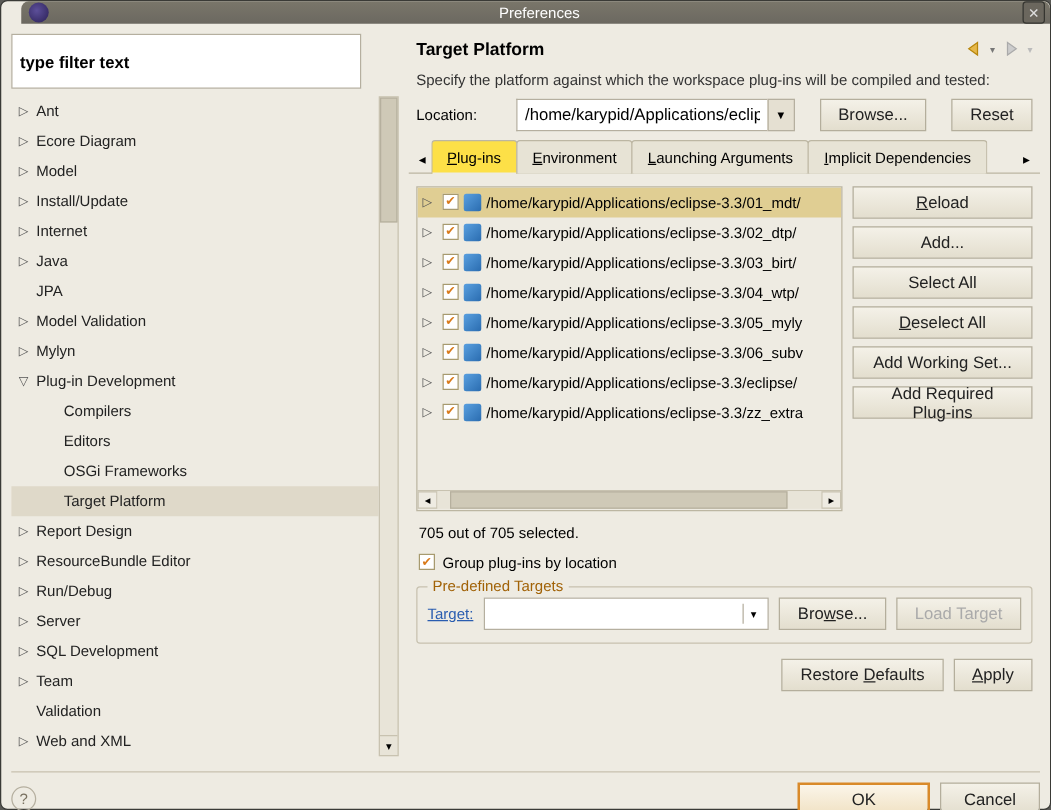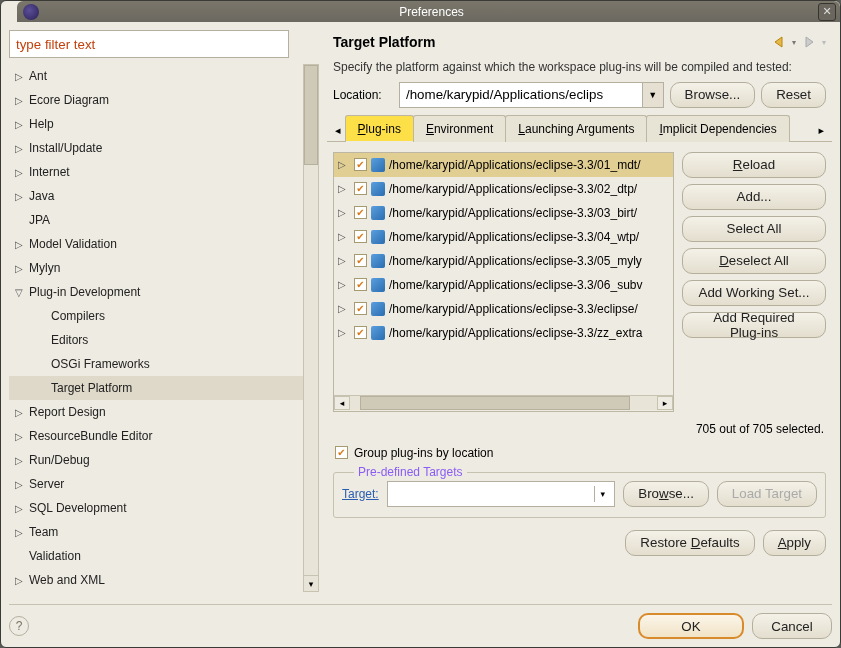--- a/index.html
+++ b/index.html
@@ -4,42 +4,42 @@
 <style>
 * { box-sizing: border-box; margin: 0; padding: 0; }
 body { font-family: "Lucida Grande", "Segoe UI", sans-serif; font-size: 12px; background: #5a5a56; width: 841px; height: 648px; overflow: hidden; }
 .window { width: 841px; height: 648px; background: #eeebe2; border: 1px solid #3a3a36; border-radius: 6px; display: flex; flex-direction: column; }
 .titlebar { height: 24px; background: linear-gradient(#7a766a,#6b6860); border-radius: 6px 6px 0 0; display: flex; align-items: center; color: #fff; font-weight: normal; position: relative; margin-left: 16px; }
 .titlebar .app-icon { width: 16px; height: 16px; margin: 0 6px; background: radial-gradient(circle at 40% 40%, #5c4f99, #2a1f55); border-radius: 50%; }
 .titlebar .title { flex:1; text-align: center; }
 .titlebar .close { width:18px; height:18px; margin-right:4px; background:#6b675e; border:1px solid #353530; border-radius:3px; display:flex; align-items:center; justify-content:center; font-size:11px; color:#ddd; cursor:pointer;}
 .body { flex:1; display:flex; padding:8px; gap:8px; }
 .left { width: 310px; display:flex; flex-direction:column; }
-.filter { height:28px; border:1px solid #b5af9f; background:#fff; padding:4px 6px; width:280px; margin-bottom:6px; color:#c2410c;}
+.filter { height:44px; border:1px solid #b5af9f; background:#fff; padding:4px 6px; width:280px; margin-bottom:6px; color:#000000;font-weight:bold;}
 .tree-wrap { flex:1; display:flex; }
 .tree { flex:1; overflow:auto; }
 .scrollbar { width:16px; border:1px solid #c8c2b0; background:#e8e4d8; position:relative;}
 .scrollbar .thumb{ position:absolute; top:0; left:0; right:0; height:100px; background:#cfc9b7; border:1px solid #b6b09e;}
 .scrollbar .down{ position:absolute; bottom:0; left:0; right:0; height:16px; display:flex; align-items:center; justify-content:center; border-top:1px solid #c8c2b0; font-size:9px;}
 .tree-item { display:flex; align-items:center; height:24px; padding-left:6px; cursor:pointer; color:#222;}
 .tree-item.sub { padding-left:42px; }
 .tree-item .arrow { width:14px; display:inline-block; font-size:10px; color:#555;}
 .tree-item.selected { background:#dfd9c9; }
 .right { flex:1; display:flex; flex-direction:column; gap:6px; }
 .panel-head { display:flex; align-items:center; justify-content:space-between; padding:4px 6px;}
 .panel-head h2 { font-size:14px; font-weight:bold;}
 .nav-arrows { display:flex; gap:6px; align-items:center;}
 .nav-arrows .arr { width:14px; height:14px; }
 .desc { color:#333; padding:0 6px; line-height:1.3;}
-.row { display:flex; align-items:center; gap:6px; padding:0 6px;}
+.row { display:flex; align-items:center; gap:20px; padding:0 6px;}
 .row label { min-width:60px;}
 .combo { flex:1; display:flex;justify-content:flex-end; }
 .combo input { flex:1; height:26px; border:1px solid #b5af9f; border-right:none; padding:0 6px; background:#fff;}
 .combo .drop{ width:22px; height:26px; border:1px solid #b5af9f; background:#e5e0d2; display:flex; align-items:center; justify-content:center; font-size:9px;}
-.btn { height:26px; padding:0 14px; border:1px solid #b4ae9c; background:linear-gradient(#f4f1e8,#e3dece); border-radius:10px; cursor:pointer; display:inline-flex; align-items:center; justify-content:center; color:#222;}
+.btn { height:26px; padding:0 14px; border:1px solid #b4ae9c; background:linear-gradient(#f4f1e8,#e3dece); border-radius:0; cursor:pointer; display:inline-flex; align-items:center; justify-content:center; color:#222;}
 .btn.disabled { color:#aaa;}
 .tabbar { display:flex; align-items:flex-end; padding:0 4px; border-bottom:1px solid #bcb6a2; position:relative;}
 .tabbar .lead-arrow, .tabbar .trail-arrow { font-size:11px; padding:4px;}
 .tab { padding:6px 12px; border:1px solid #bcb6a2; border-bottom:none; background:#e7e3d5; margin-right:-1px; cursor:pointer; border-radius:3px 3px 0 0; position:relative; top:1px;}
 .tab.active { background:#fde047; font-weight:normal; }
 .tab.active::after{content:""; position:absolute; left:0; right:0; bottom:-1px; height:2px; background:#eeebe2;}
 .plugin-area { display:flex; gap:8px; padding:4px 6px 0 6px;}
 .plugin-list-wrap{ flex:1; border:1px solid #bcb6a2; background:#eeebe2; display:flex; flex-direction:column; height:260px;}
 .plugin-list { flex:1; overflow:hidden;}
 .prow { display:flex; align-items:center; height:24px; padding:0 4px; gap:4px;}
@@ -48,26 +48,26 @@
 .prow .chk::after{content:"✔"; color:#d97a1a; font-size:10px; line-height:1;}
 .prow .plug-icon{width:14px; height:14px; background:linear-gradient(135deg,#5aa0e0,#2a6cb0); border-radius:2px;}
 .prow .txt { flex:1; white-space:nowrap; overflow:hidden; text-overflow:clip;}
 .prow.hl { background:#e0ce93; }
 .hscroll { height:16px; border-top:1px solid #c8c2b0; display:flex; align-items:center;}
 .hscroll .trk{ flex:1; height:14px; background:#e8e4d8; position:relative;}
 .hscroll .th{ position:absolute; left:10px; width:270px; top:0; bottom:0; background:#cfc9b7; border:1px solid #b6b09e;}
 .hscroll .hl, .hscroll .hr{ width:16px; height:14px; display:flex; align-items:center; justify-content:center; font-size:9px; border:1px solid #c8c2b0;}
 .side-btns { width:144px; display:flex; flex-direction:column; gap:6px;}
 .side-btns .btn { width:100%; justify-content:center;}
-.status { padding:4px 8px;text-align:right;}
+.status { padding:4px 8px;}
 .group-row { display:flex; align-items:center; gap:6px; padding:0 8px 6px 8px;}
 .group-row .chk2 { width:13px; height:13px; border:1px solid #a79a6f; background:#fff; display:inline-flex; align-items:center; justify-content:center;}
 .group-row .chk2::after{content:"✔"; color:#d97a1a; font-size:10px;}
 .fieldset { margin:0 6px; border:1px solid #c7c1af; border-radius:3px; padding:8px 8px 10px 8px; position:relative;}
-.fieldset .legend{ position:absolute; top:-8px; left:20px; background:#eeebe2; padding:0 4px; color:#8b5cf6;}
+.fieldset .legend{ position:absolute; top:-8px; left:8px; background:#eeebe2; padding:0 4px; color:#a16207;}
 .target-row{ display:flex; align-items:center; gap:8px;}
 .target-row .tlabel{ color:#2a5db0; text-decoration:underline;}
 .target-row .tcombo{ flex:1; height:26px; border:1px solid #b5af9f; background:#fff; display:flex; align-items:center; justify-content:flex-end; padding-right:4px;}
 .target-row .tcombo .dd{ width:16px; height:16px; border-left:1px solid #b5af9f; display:flex; align-items:center; justify-content:center; font-size:9px;}
 .bottom-btns{ display:flex; justify-content:flex-end; gap:8px; padding:6px 6px 0 6px;}
 .footer { border-top:1px solid #c7c1af; margin:4px 8px 8px 8px; padding-top:8px; display:flex; align-items:center; justify-content:space-between;}
 .help-icon{ width:20px; height:20px; border:1px solid #b5af9f; border-radius:50%; color:#7a7261; display:flex; align-items:center; justify-content:center; font-size:12px;}
 .footer-btns{ display:flex; gap:8px;}
 .btn.primary{ border:2px solid #d98a2a; background:linear-gradient(#fbf5e9,#f1e3c6);}
 u.akey{ text-decoration:underline;}
@@ -91,21 +91,21 @@
             <div class="tree-item">
               <span class="arrow">▷</span>
               <span>Ant</span>
             </div>
             <div class="tree-item">
               <span class="arrow">▷</span>
               <span>Ecore Diagram</span>
             </div>
             <div class="tree-item">
               <span class="arrow">▷</span>
-              <span>Help</span>
+              <span>Model</span>
             </div>
             <div class="tree-item">
               <span class="arrow">▷</span>
               <span>Install/Update</span>
             </div>
             <div class="tree-item">
               <span class="arrow">▷</span>
               <span>Internet</span>
             </div>
             <div class="tree-item">

